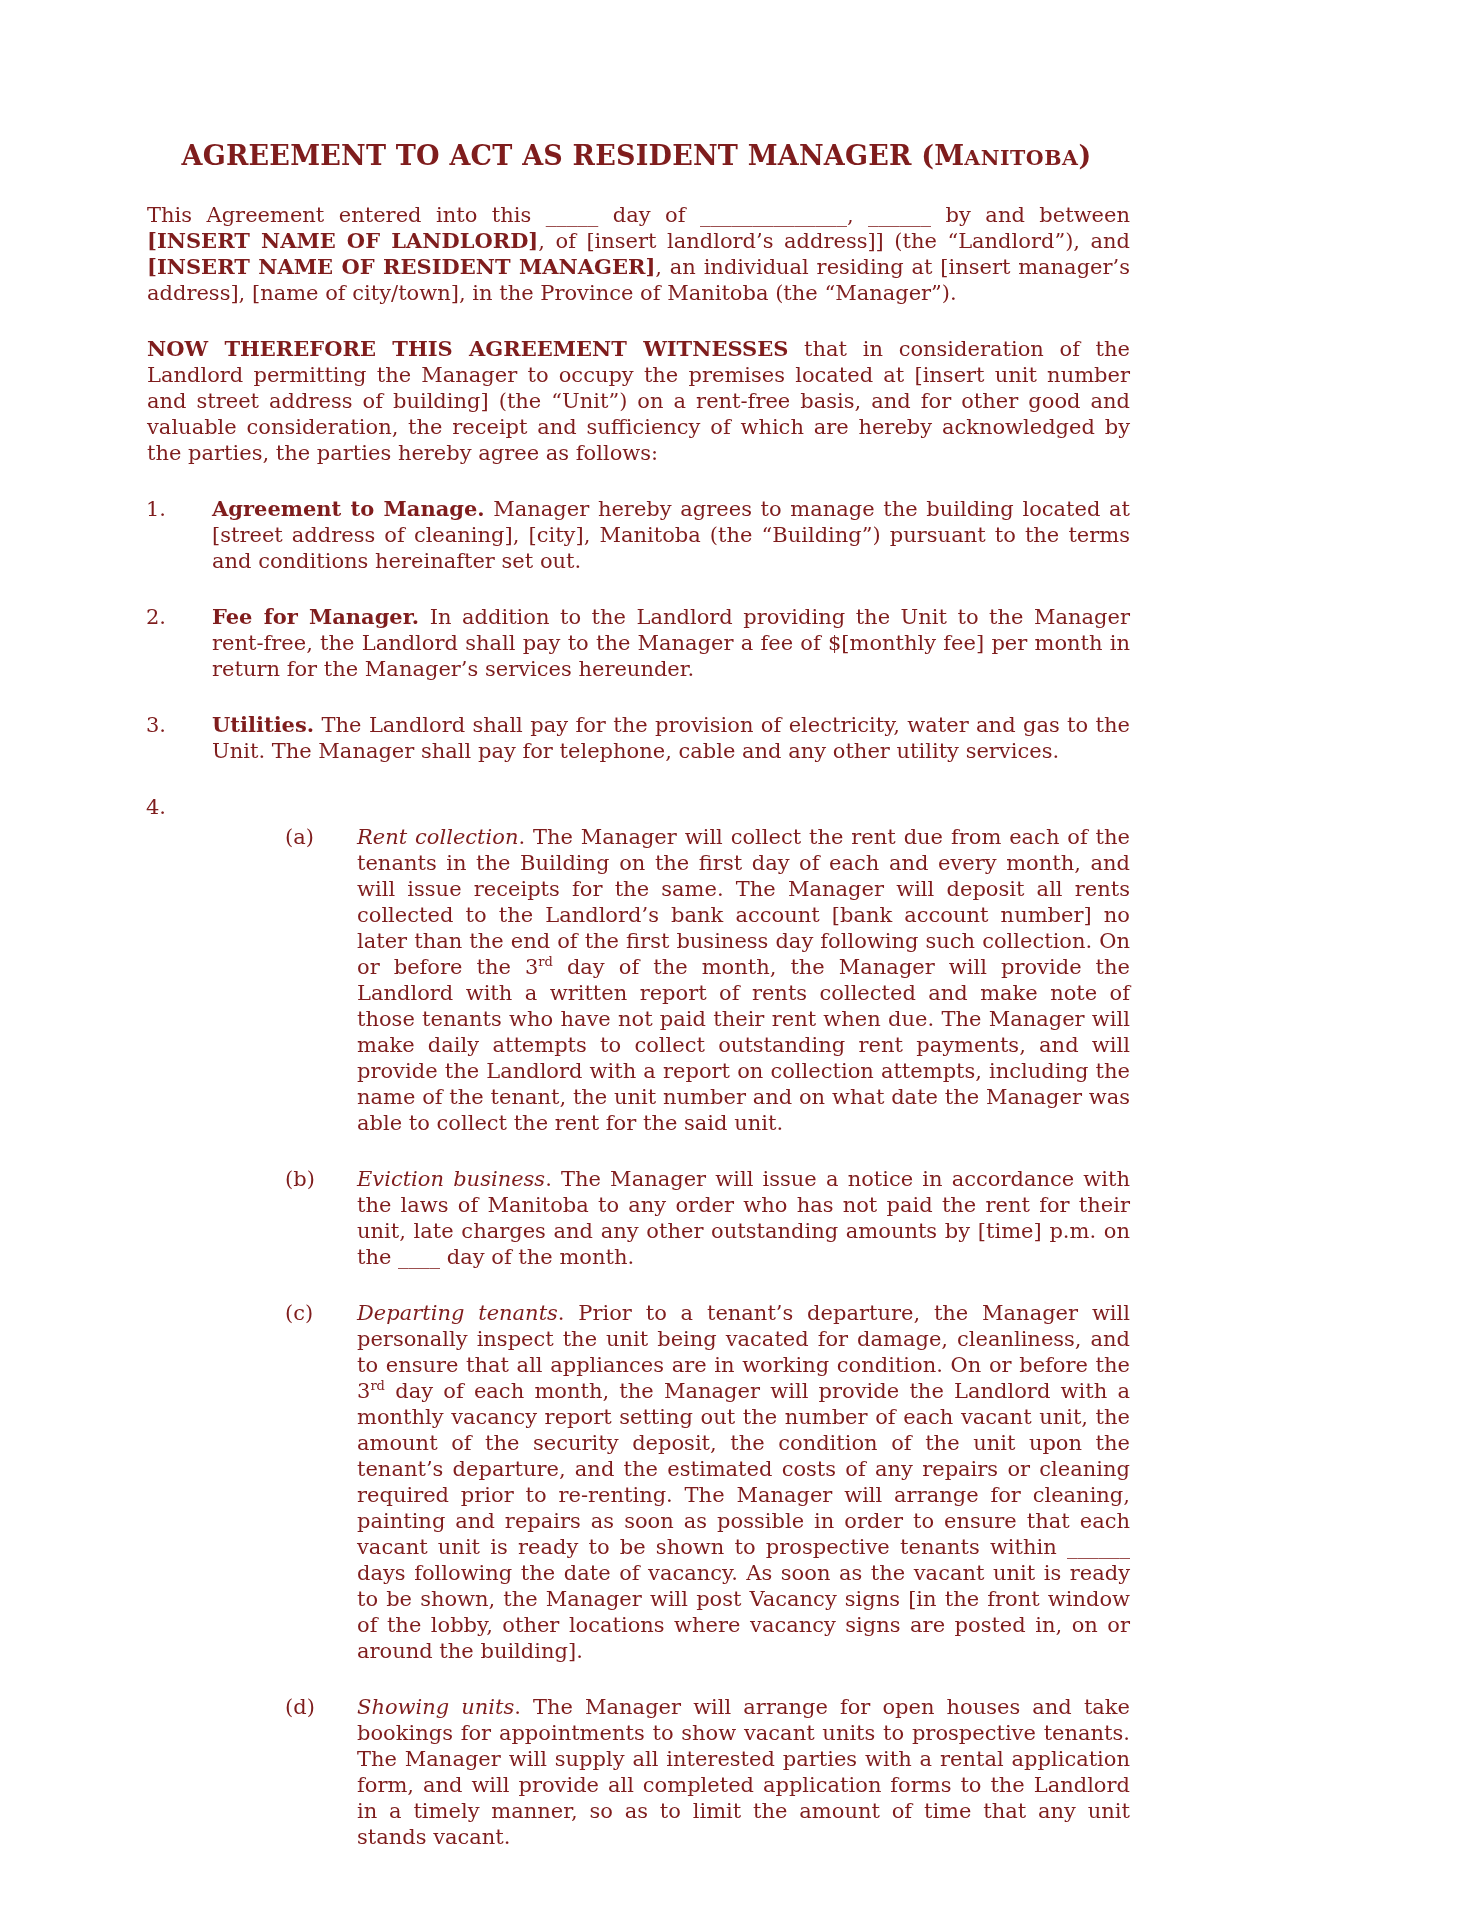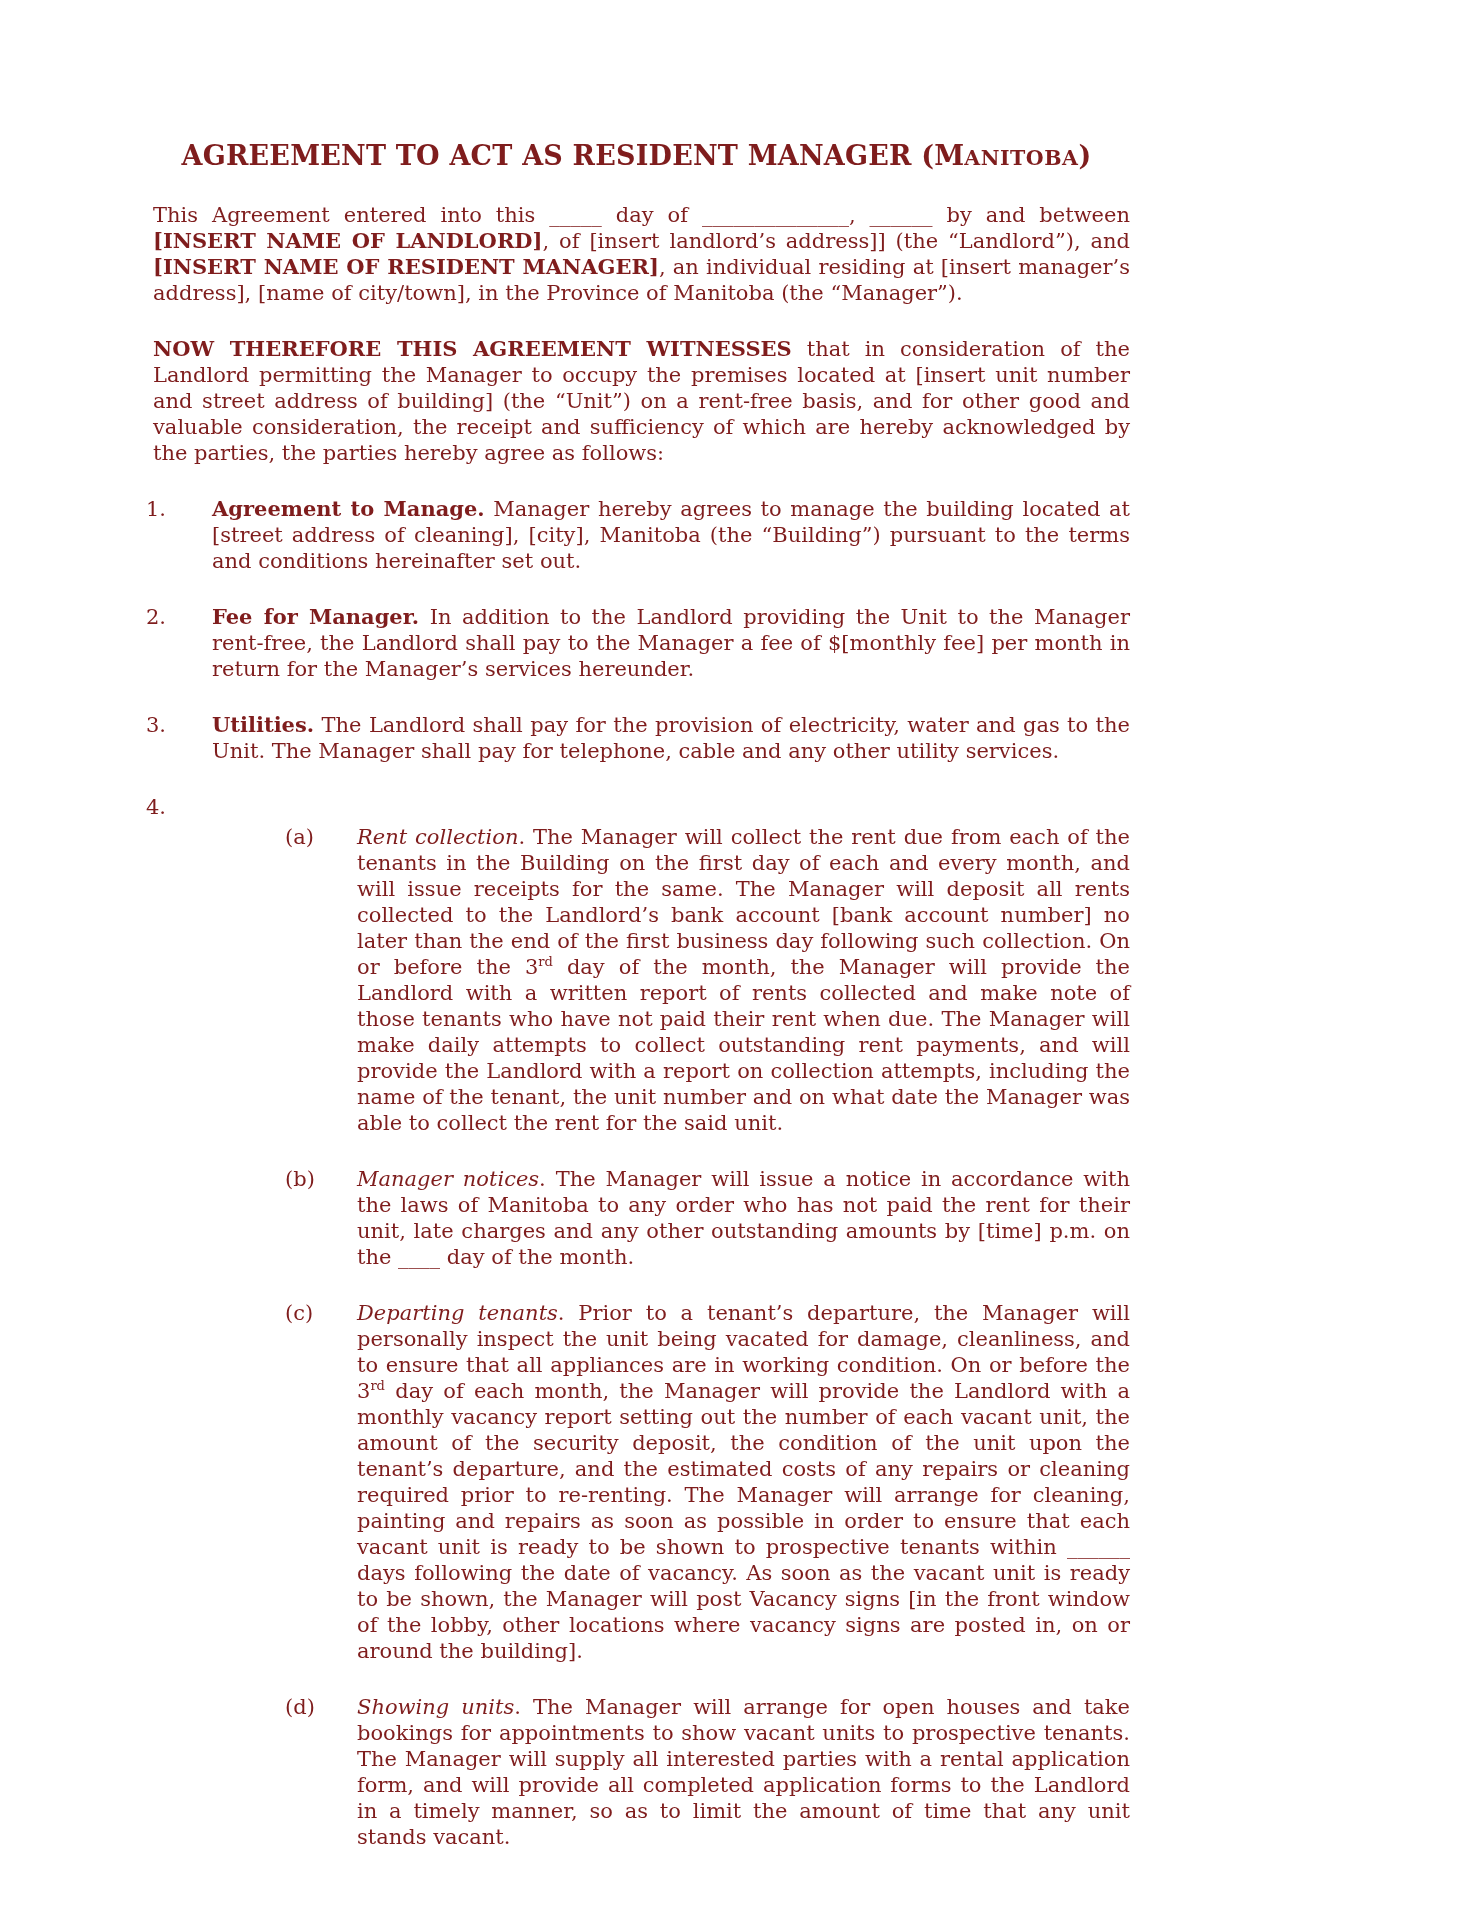--- a/index.html
+++ b/index.html
@@ -17,21 +17,21 @@
   }
   h1.doc-title {
     font-size: 27px;
     line-height: 32px;
     font-weight: bold;
     text-align: center;
     margin: 0 0 28px 0;
     letter-spacing: 0.2px;
   }
   p.para {
-    margin: 0 0 30px 10px;
+    margin: 0 0 30px 4px;
     text-align: justify;
   }
   .item {
     display: flex;
     margin: 0 0 30px 0;
   }
   .num {
     flex: 0 0 69px;
     box-sizing: border-box;
     padding-left: 3px;
@@ -89,21 +89,21 @@
     <div class="num">4.</div>
     <div class="item-body">
 
       <div class="sub">
         <div class="sub-letter">(a)</div>
         <div class="sub-body"><span class="i">Rent collection</span><span>. The Manager will collect the rent due from each of the tenants in the Building on the first day of each and every month, and will issue receipts for the same. The Manager will deposit all rents collected to the Landlord’s bank account [bank account number] no later than the end of the first business day following such collection. On or before the 3</span><sup>rd</sup><span> day of the month, the Manager will provide the Landlord with a written report of rents collected and make note of those tenants who have not paid their rent when due. The Manager will make daily attempts to collect outstanding rent payments, and will provide the Landlord with a report on collection attempts, including the name of the tenant, the unit number and on what date the Manager was able to collect the rent for the said unit.</span></div>
       </div>
 
       <div class="sub">
         <div class="sub-letter">(b)</div>
-        <div class="sub-body"><span class="i">Manager notices</span><span>. The Manager will issue a notice in accordance with the laws of Manitoba to any order who has not paid the rent for their unit, late charges and any other outstanding amounts by [time] p.m. on the ____ day of the month.</span></div>
+        <div class="sub-body"><span class="i">Eviction business</span><span>. The Manager will issue a notice in accordance with the laws of Manitoba to any order who has not paid the rent for their unit, late charges and any other outstanding amounts by [time] p.m. on the ____ day of the month.</span></div>
       </div>
 
       <div class="sub">
         <div class="sub-letter">(c)</div>
         <div class="sub-body"><span class="i">Departing tenants</span><span>. Prior to a tenant’s departure, the Manager will personally inspect the unit being vacated for damage, cleanliness, and to ensure that all appliances are in working condition. On or before the 3</span><sup>rd</sup><span> day of each month, the Manager will provide the Landlord with a monthly vacancy report setting out the number of each vacant unit, the amount of the security deposit, the condition of the unit upon the tenant’s departure, and the estimated costs of any repairs or cleaning required prior to re-renting. The Manager will arrange for cleaning, painting and repairs as soon as possible in order to ensure that each vacant unit is ready to be shown to prospective tenants within ______ days following the date of vacancy. As soon as the vacant unit is ready to be shown, the Manager will post Vacancy signs [in the front window of the lobby, other locations where vacancy signs are posted in, on or around the building].</span></div>
       </div>
 
       <div class="sub">
         <div class="sub-letter">(d)</div>
         <div class="sub-body"><span class="i">Showing units</span><span>. The Manager will arrange for open houses and take bookings for appointments to show vacant units to prospective tenants. The Manager will supply all interested parties with a rental application form, and will provide all completed application forms to the Landlord in a timely manner, so as to limit the amount of time that any unit stands vacant.</span></div>

